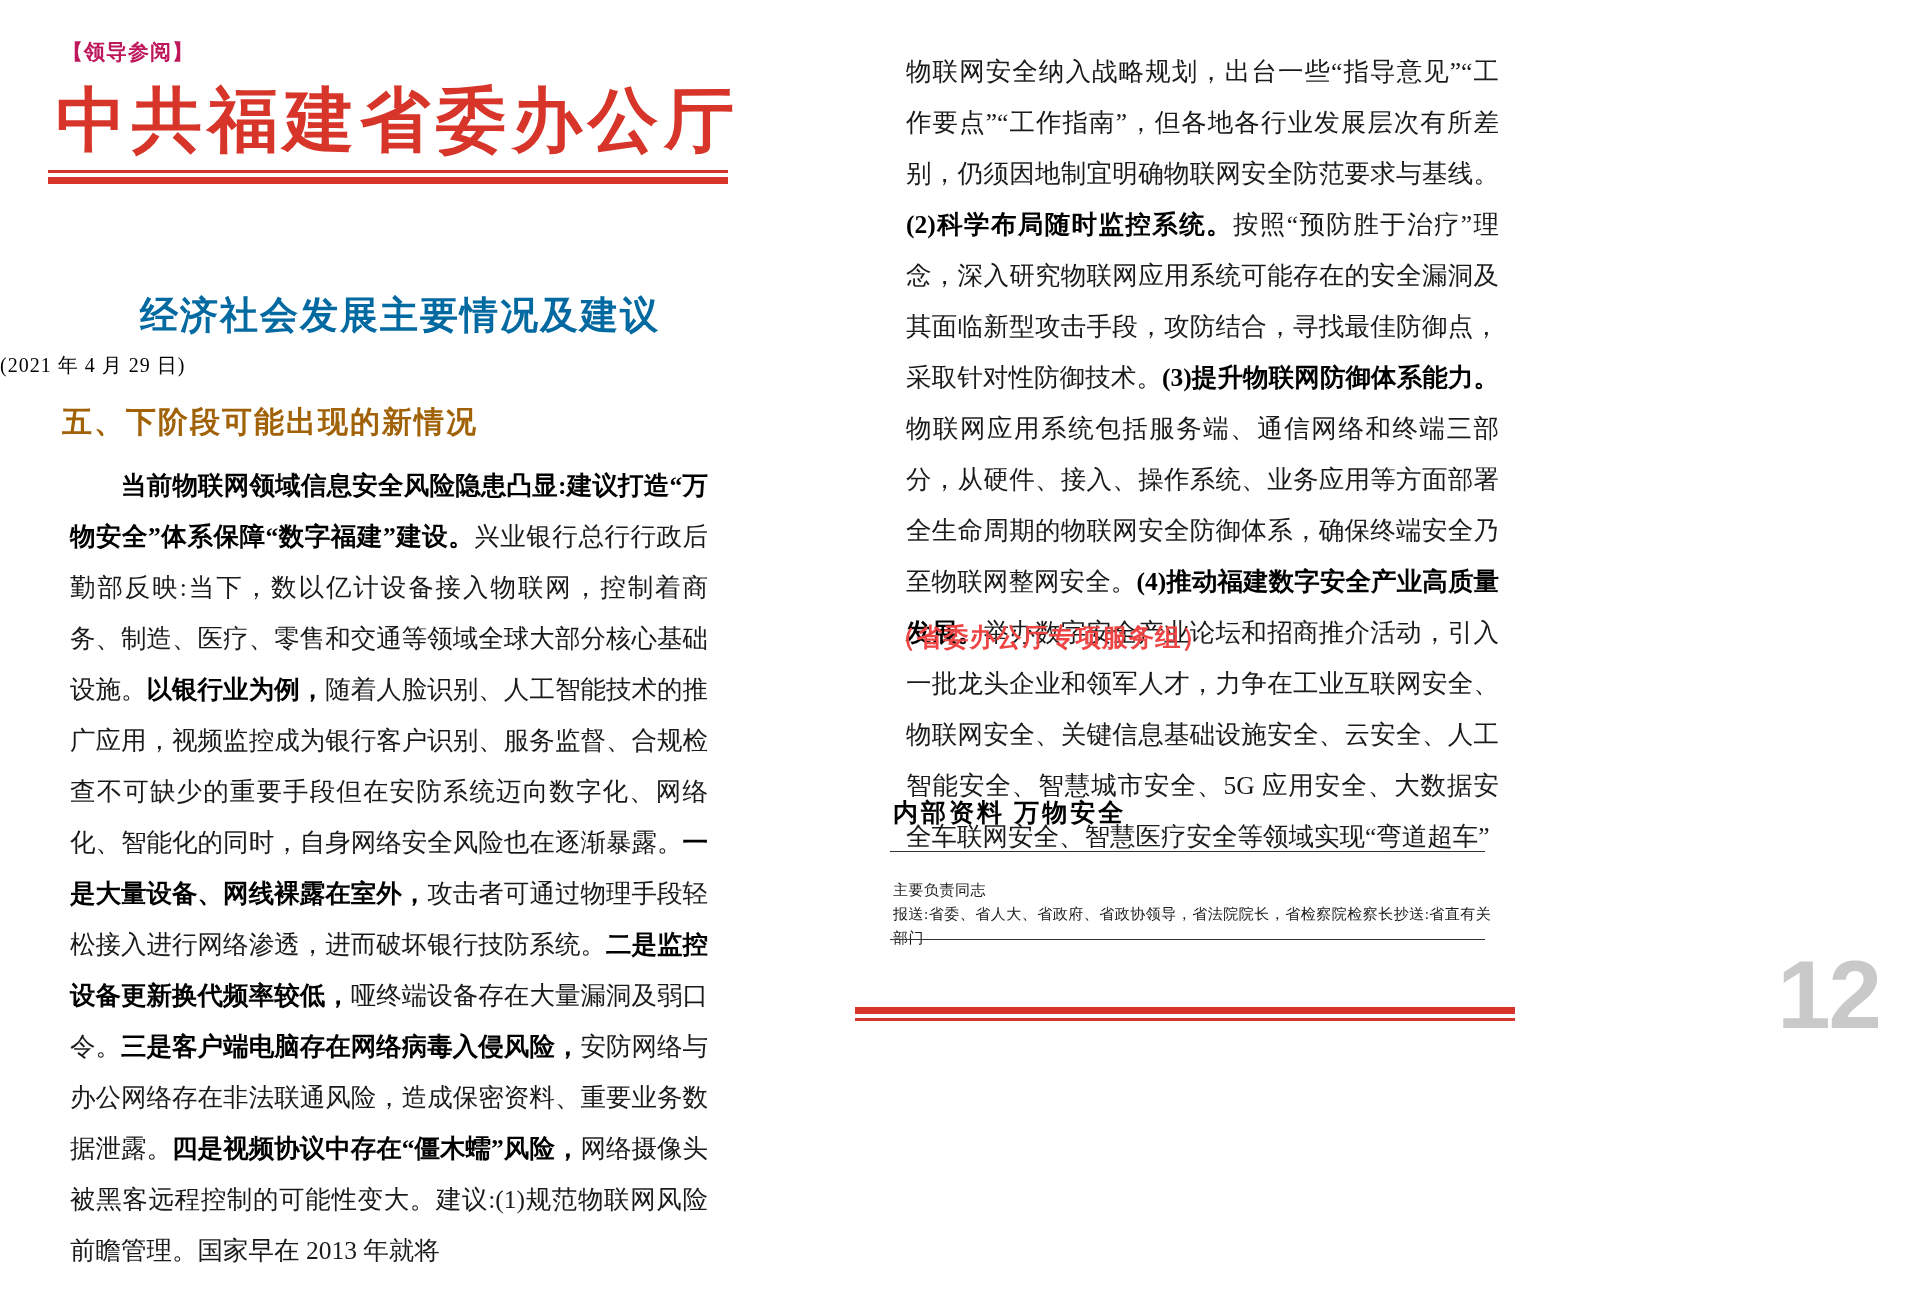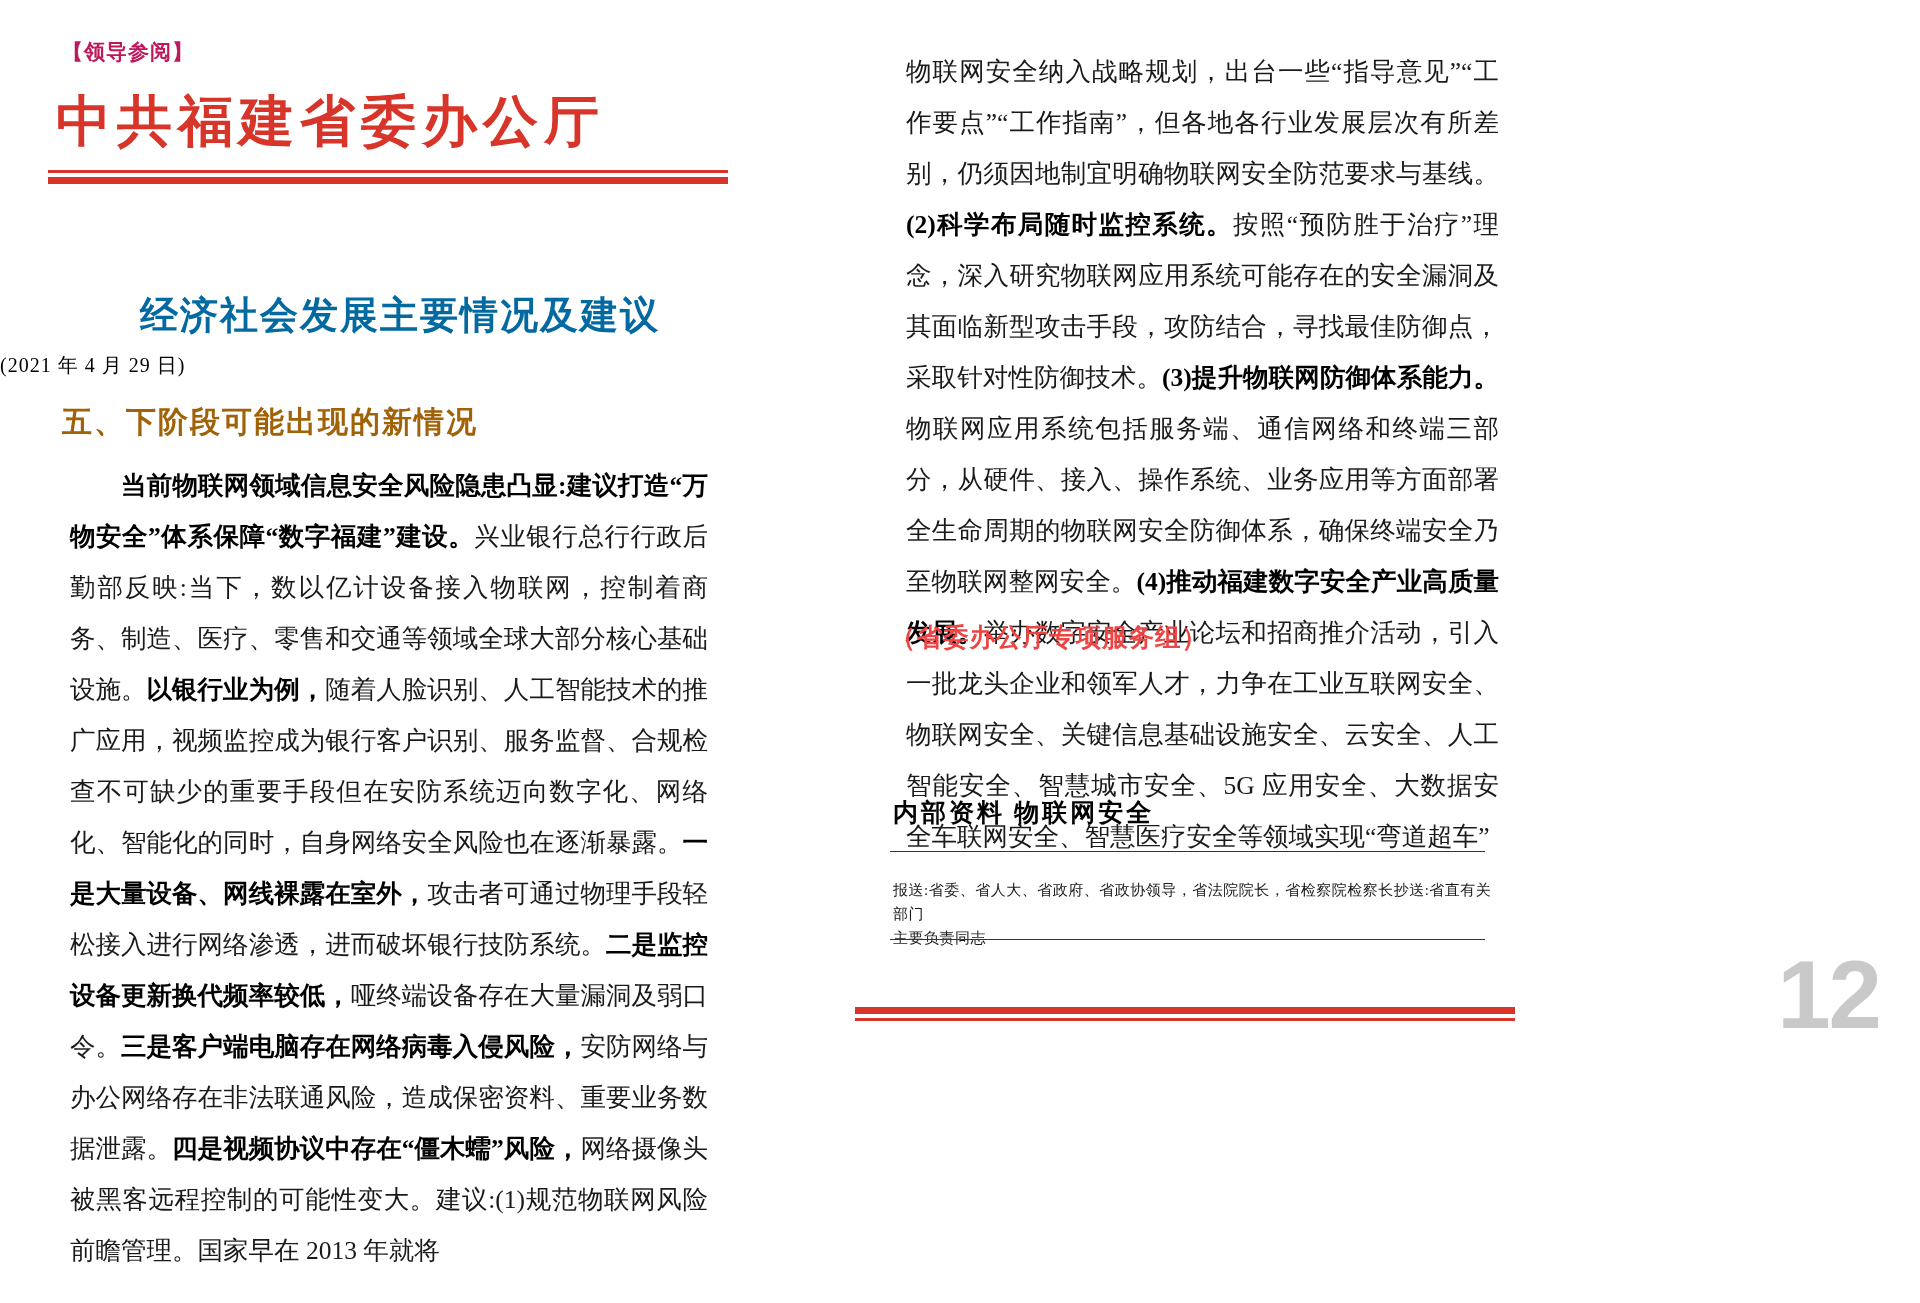--- a/index.html
+++ b/index.html
@@ -30,23 +30,23 @@
     font-family: "Liberation Sans", "DejaVu Sans", sans-serif;
     font-weight: bold;
     font-size: 21px;
     color: #be185d;
     letter-spacing: 1px;
   }
   .masthead-title {
     position: absolute;
     left: 56px;
     top: 78px;
-    font-family: Liberation Sans, sans-serif;
-    font-weight: bold;
-    font-size: 55px;
+    font-family: Liberation Serif, serif;
+    font-weight: bold;
+    font-size: 70px;
     line-height: 86px;
     color: #d8352a;
     letter-spacing: 6px;
     white-space: nowrap;
   }
   .masthead-rule-thin {
     position: absolute;
     left: 48px;
     top: 170px;
     width: 680px;
@@ -218,27 +218,27 @@
   <div>
 
     <div class="body-col right-body">
       <p style="margin:16px;">
         <span>物联网安全纳入战略规划，出台一些“指导意见”“工作要点”“工作指南”，但各地各行业发展层次有所差别，仍须因地制宜明确物联网安全防范要求与基线。</span><b>(2)科学布局随时监控系统。</b><span>按照“预防胜于治疗”理念，深入研究物联网应用系统可能存在的安全漏洞及其面临新型攻击手段，攻防结合，寻找最佳防御点，采取针对性防御技术。</span><b>(3)提升物联网防御体系能力。</b><span>物联网应用系统包括服务端、通信网络和终端三部分，从硬件、接入、操作系统、业务应用等方面部署全生命周期的物联网安全防御体系，确保终端安全乃至物联网整网安全。</span><b>(4)推动福建数字安全产业高质量发展。</b><span>举办数字安全产业论坛和招商推介活动，引入一批龙头企业和领军人才，力争在工业互联网安全、物联网安全、关键信息基础设施安全、云安全、人工智能安全、智慧城市安全、5G 应用安全、大数据安全车联网安全、智慧医疗安全等领域实现“弯道超车”</span>
       </p>
     </div>
 
     <div class="signature">（省委办公厅专项服务组）</div>
 
-    <div class="footer-note">内部资料  物联网安全</div>
+    <div class="footer-note">内部资料  万物安全</div>
 
     <div class="footer-rule footer-rule-top"></div>
 
     <div class="dist-text">
+      <div>主要负责同志</div>
       <div>报送:省委、省人大、省政府、省政协领导，省法院院长，省检察院检察长抄送:省直有关部门</div>
-      <div>主要负责同志</div>
     </div>
 
     <div class="footer-rule footer-rule-bottom"></div>
 
     <div class="page-number">12</div>
 
     <div class="bottom-rule-thick"></div>
     <div class="bottom-rule-thin"></div>
   </div>
 

